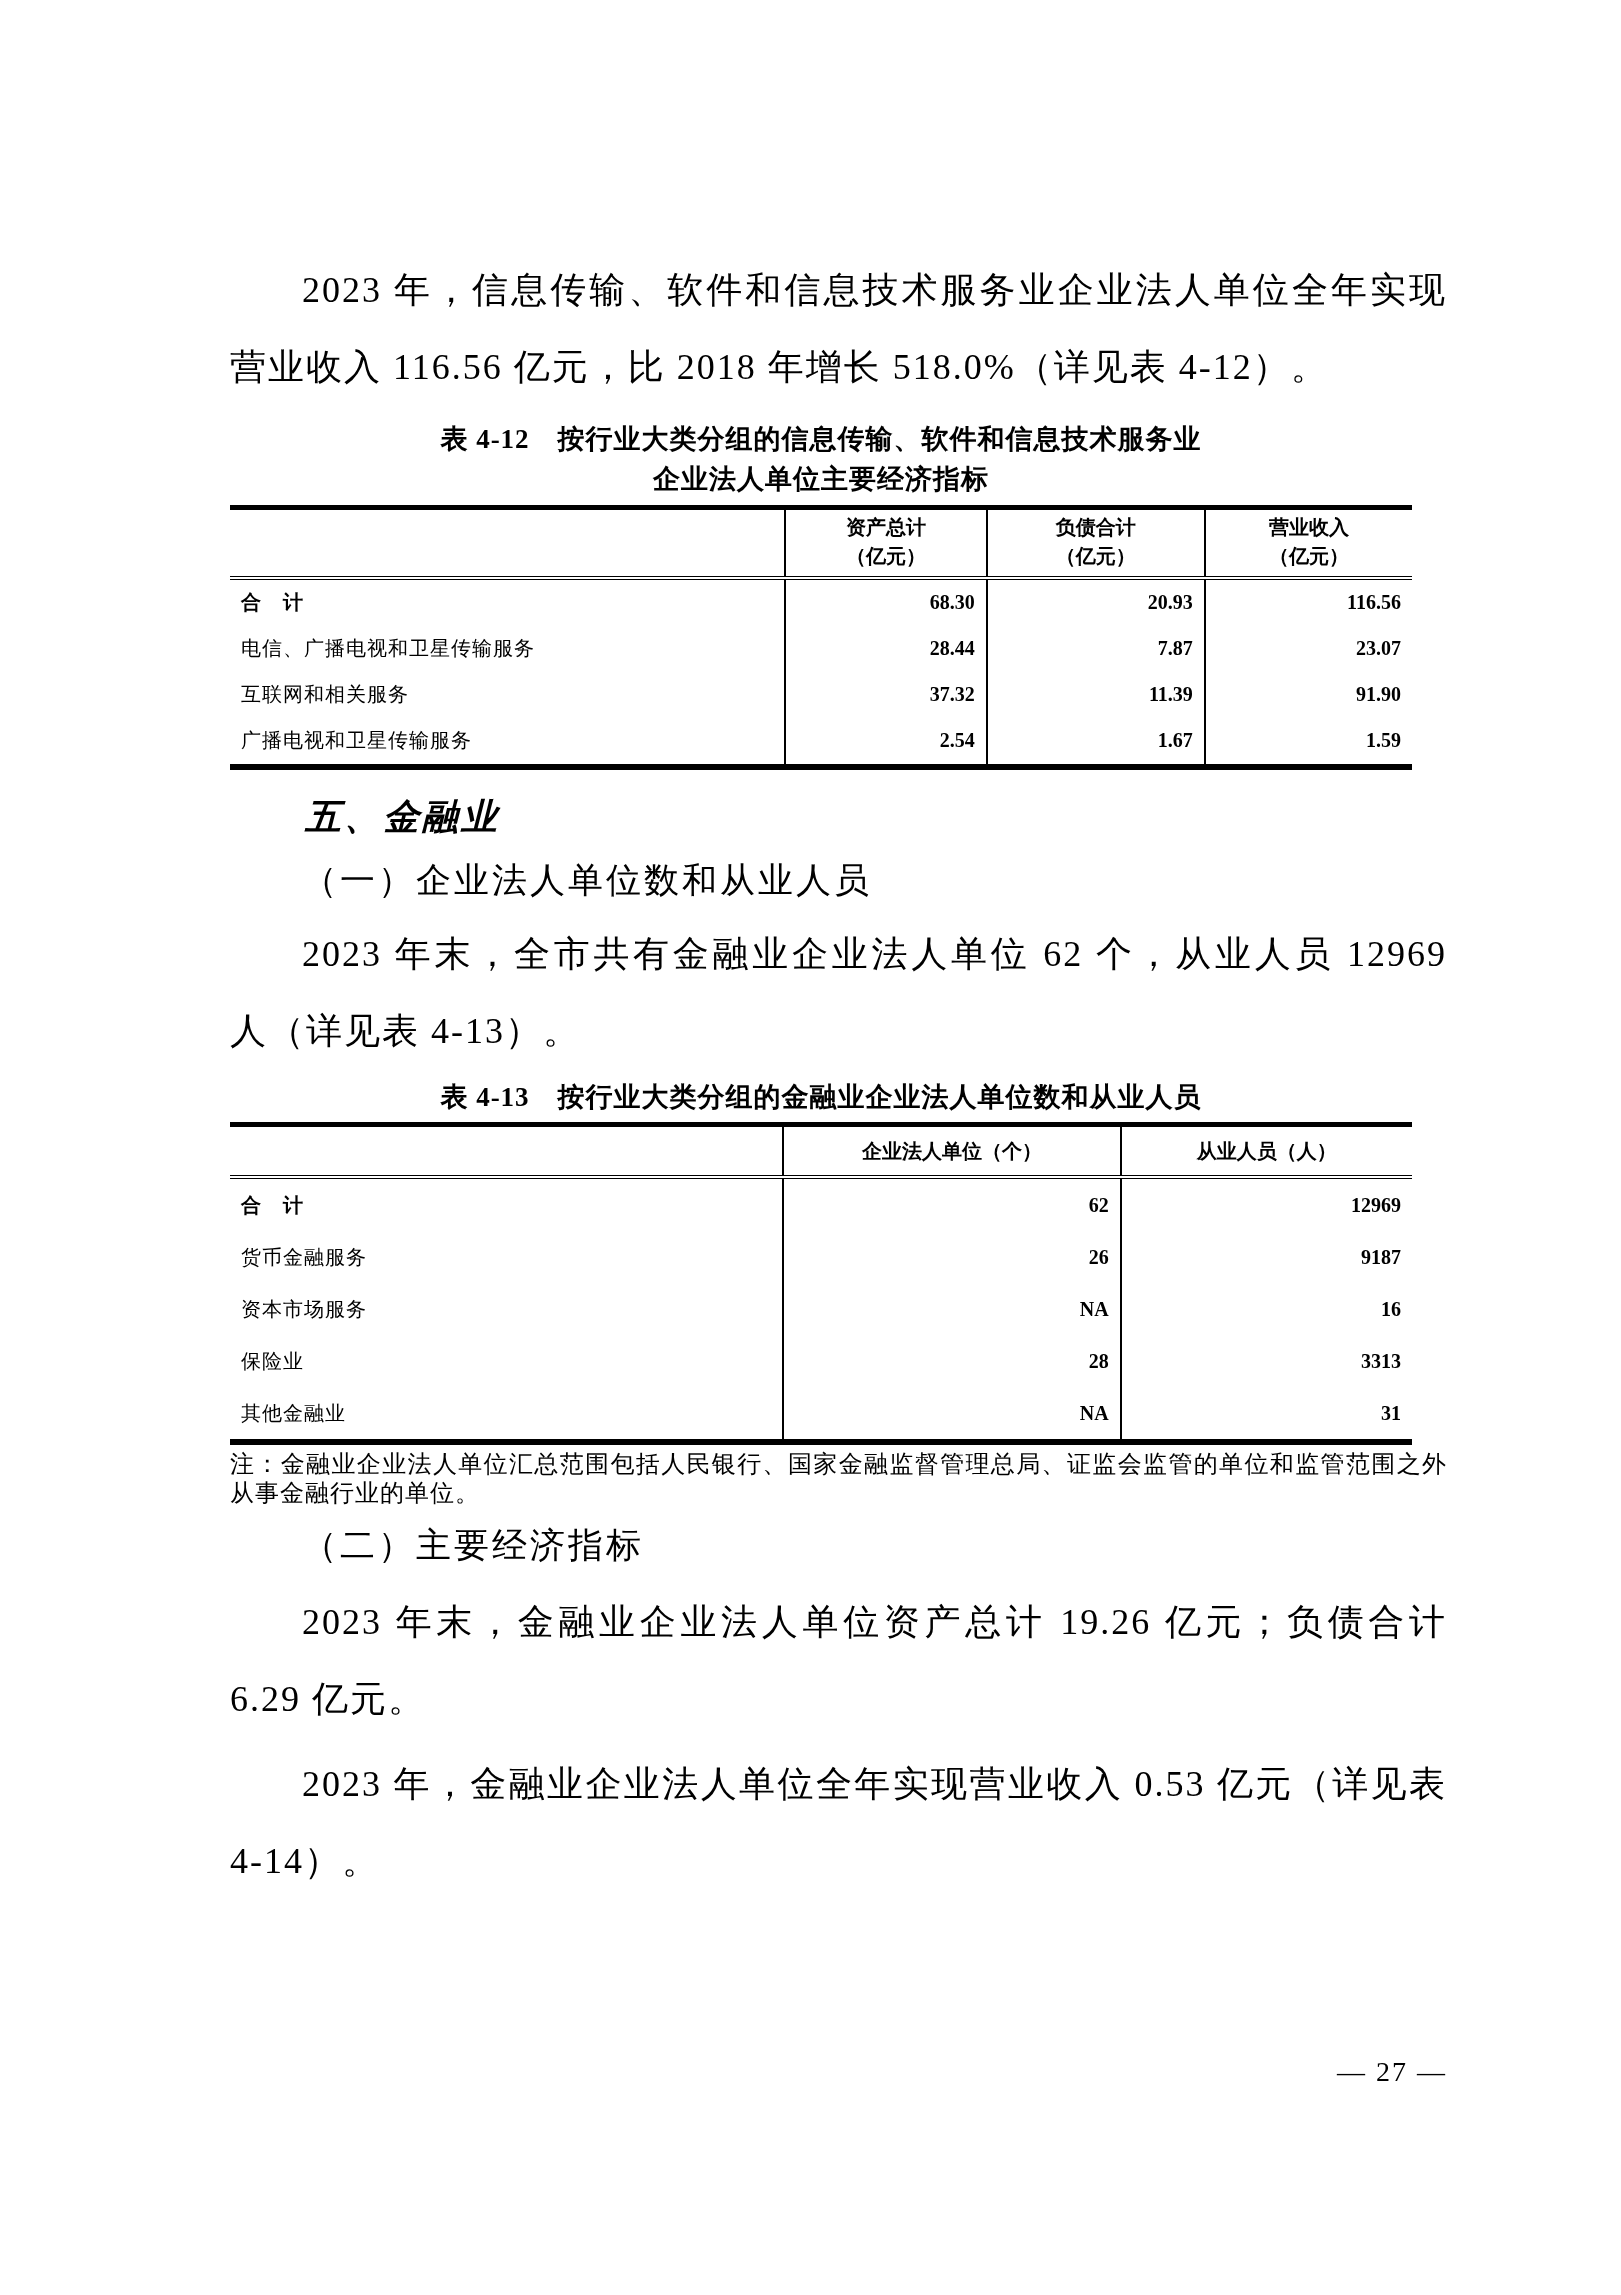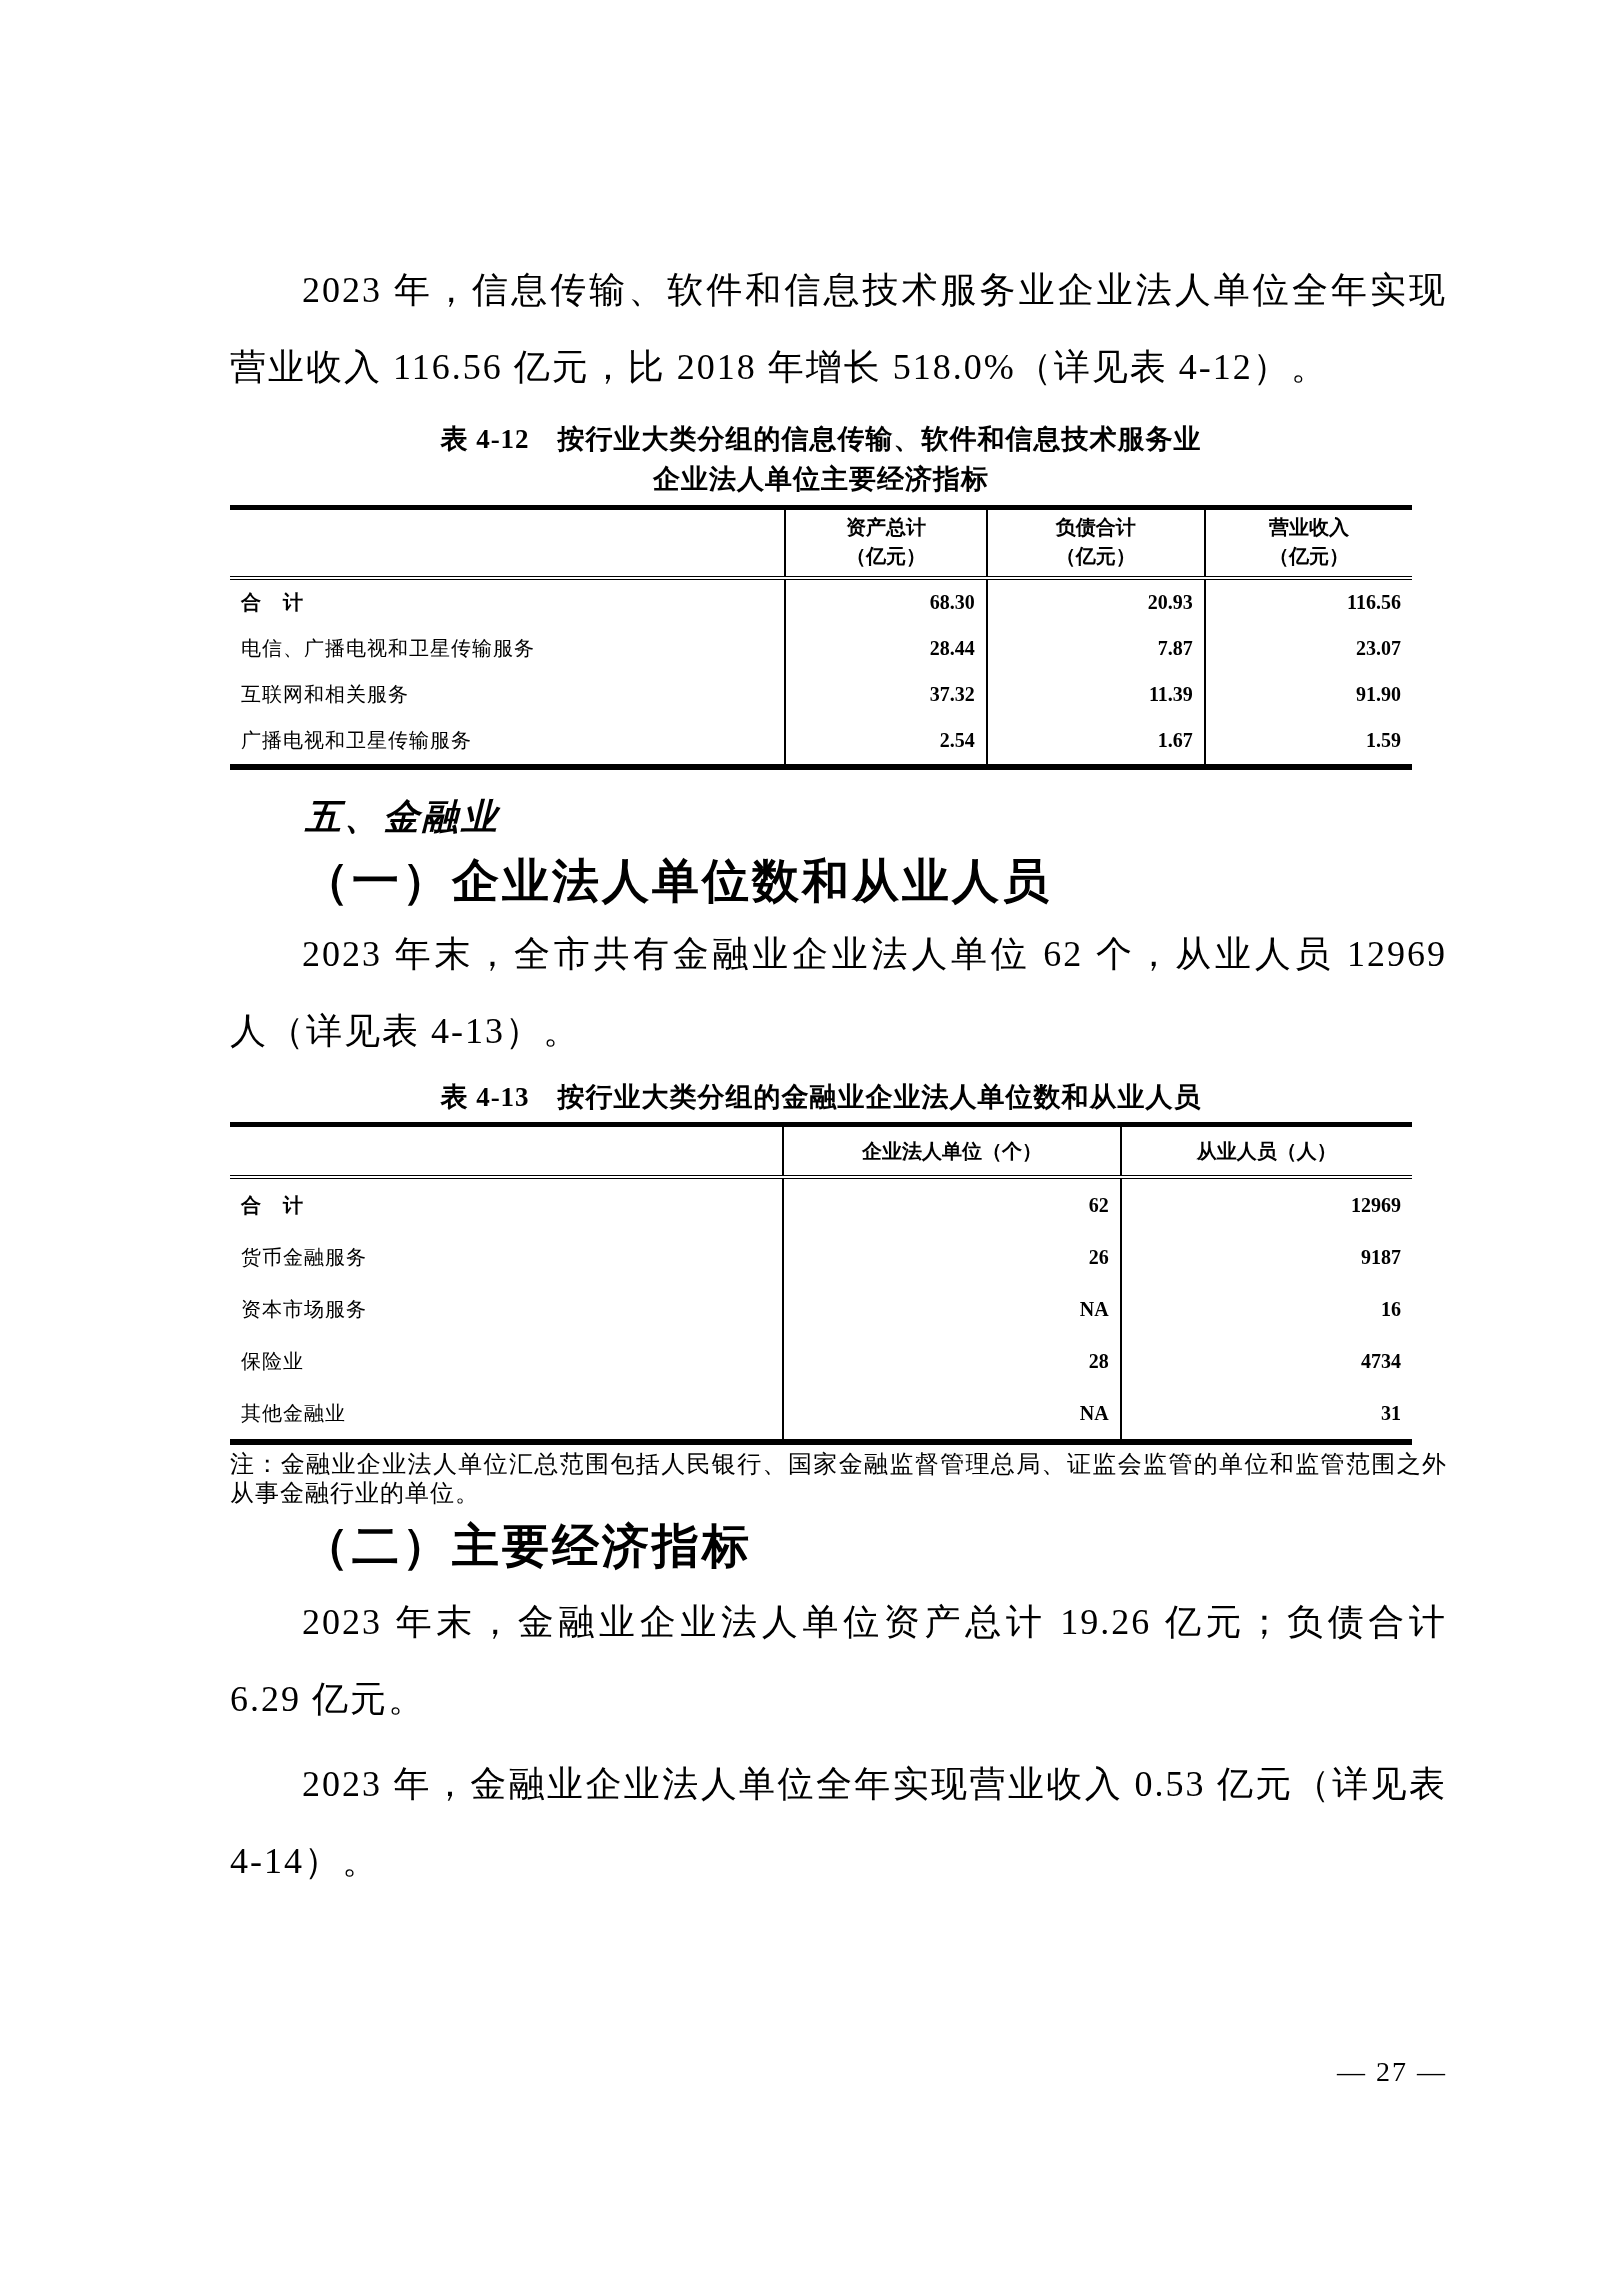--- a/index.html
+++ b/index.html
@@ -72,22 +72,22 @@
     margin:20px 0 0 75px;
     font-family:"Liberation Sans","DejaVu Sans",sans-serif;
     font-size:36px;
     font-weight:bold;
     letter-spacing:3px;
     line-height:53px;
     font-style:italic;
   }
   .sub{
     margin:8px 0 0 72px;
-    font-size:47px;
-    font-weight:bold;
+    font-size:35px;
+    font-weight:normal;
     letter-spacing:3px;
     line-height:60px;
   }
   .note{
     margin:5px 0 0 0;
     font-size:24px;
     line-height:29px;
     text-align:justify;
     letter-spacing:1px;
   }
@@ -197,21 +197,21 @@
           <td class="num">9187</td>
         </tr>
         <tr>
           <td class="lbl">资本市场服务</td>
           <td class="num">NA</td>
           <td class="num">16</td>
         </tr>
         <tr>
           <td class="lbl">保险业</td>
           <td class="num">28</td>
-          <td class="num">4734</td>
+          <td class="num">3313</td>
         </tr>
         <tr>
           <td class="lbl">其他金融业</td>
           <td class="num">NA</td>
           <td class="num">31</td>
         </tr>
       </tbody>
     </table>
 
     <p class="note">注：金融业企业法人单位汇总范围包括人民银行、国家金融监督管理总局、证监会监管的单位和监管范围之外从事金融行业的单位。</p>

